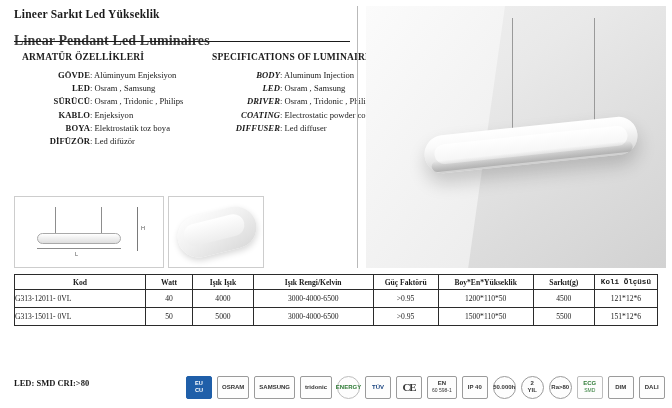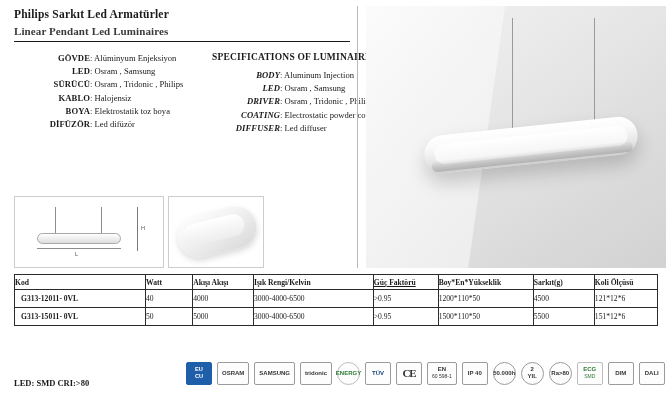--- a/index.html
+++ b/index.html
@@ -10,21 +10,21 @@
     font-family:"Liberation Serif", serif;
     color:#1a1a1a;
     position:relative;
     overflow:hidden;
   }
   .page { position:absolute; inset:0; }
 
   
   .title-block { position:absolute; left:14px; top:8px; width:340px; }
   .title-line1 { font-family:"Liberation Serif", serif; font-weight:bold; font-size:11.5px; letter-spacing:.2px; }
-  .title-line2 { font-family:"Liberation Serif", serif; font-weight:bold; font-size:11px; color:#3a3a3a; margin-top:5px; letter-spacing:.1px; }
+  .title-line2 { font-family:"Liberation Serif", serif; font-weight:bold; font-size:14px; color:#3a3a3a; margin-top:13px; letter-spacing:.1px; }
   .title-rule { position:absolute; left:14px; top:41px; width:336px; border-top:1px solid #1a1a1a; }
 
   
   .spec-col { position:absolute; font-size:9px; }
   .spec-head { font-weight:bold; font-size:9.5px; letter-spacing:.2px; margin-bottom:7px; }
   .spec-row { display:flex; line-height:13.2px;text-align:right; }
   .spec-key { font-weight:bold; font-size:8.6px; letter-spacing:.1px; }
   .spec-val { font-size:8.6px; }
   #spec-tr { left:22px; top:52px; width:185px; }
   #spec-tr .spec-key { width:68px; }
@@ -98,44 +98,44 @@
   }
 
   
   table.spec-table {
     position:absolute; left:14px; top:274px; width:644px;
     border-collapse:collapse;
     font-family:"Liberation Serif", serif;
   }
   table.spec-table th, table.spec-table td {
     border:1px solid #2b2b2b;
-    text-align:left;
+    text-align:center;
     font-size:7.6px;
     padding:0;
     height:16px;
   }
   table.spec-table thead th { font-weight:bold; height:15px; }
   table.spec-table thead tr.sub th { font-weight:normal; font-size:7.2px; height:15px; border-top:none; }
   table.spec-table tbody td { height:18px; }
-  table.spec-table td.left-cell { text-align:left; padding-left:6px;font-weight:bold; }
+  table.spec-table td.left-cell { text-align:left; padding-left:0; }
   .col-kod { width:134px; }
   .col-watt { width:48px; }
   .col-lum { width:62px; }
   .col-kelvin { width:122px; }
-  .col-pf { width:66px;text-decoration:underline; }
+  .col-pf { width:66px; }
   .col-dim { width:96px; }
   .col-weight { width:62px; }
-  .col-box { width:64px; }
+  .col-box { width:64px;font-family:Liberation Mono, monospace; }
 
   
   .footer-note {
     position:absolute; left:14px; top:378px;
     font-size:8.5px; font-weight:bold; font-family:"Liberation Serif", serif;
   }
-  .badges { position:absolute; left:186px; top:360px; width:472px; height:26px; display:flex; align-items:center; gap:5px; }
+  .badges { position:absolute; left:186px; top:374px; width:472px; height:26px; display:flex; align-items:center; gap:5px; }
   .badge {
     height:23px; min-width:26px; padding:0 4px;
     border:1px solid #9b9b9b; border-radius:2px;
     display:flex; align-items:center; justify-content:center;
     font-family:"Liberation Sans", sans-serif; font-size:6px; font-weight:bold;
     color:#333; background:#fdfdfd; text-align:center; line-height:6.6px;
     flex:0 0 auto;
   }
   .badge.blue { background:#1f5fa9; color:#fff; border-color:#1f5fa9; font-size:5.6px; }
   .badge.green { color:#2d7a34; border-color:#bdbdbd; }
@@ -144,41 +144,42 @@
   .badge .sm { font-size:5px; font-weight:normal; display:block; }
   .badge.tuv { color:#17427e; }
   .badge.en { flex-direction:column; }
 </style>
 </head>
 <body>
 
 <div class="page">
 
   <div class="title-block">
-    <div class="title-line1">Philips Sarkıt Led Armatürler</div>
+    <div class="title-line1">Lineer Sarkıt Led Yükseklik</div>
     <div class="title-line2">Linear Pendant Led Luminaires</div>
   </div>
   <div class="title-rule"></div>
 
   <div class="spec-col" id="spec-tr">
+    <div class="spec-head">ARMATÜR ÖZELLİKLERİ</div>
     <div class="spec-row">
       <span class="spec-key">GÖVDE</span>
       <span class="spec-val">: Alüminyum Enjeksiyon</span>
     </div>
     <div class="spec-row">
       <span class="spec-key">LED</span>
       <span class="spec-val">: Osram , Samsung</span>
     </div>
     <div class="spec-row">
       <span class="spec-key">SÜRÜCÜ</span>
       <span class="spec-val">: Osram , Tridonic , Philips</span>
     </div>
     <div class="spec-row">
       <span class="spec-key">KABLO</span>
-      <span class="spec-val">: Halojensiz</span>
+      <span class="spec-val">: Enjeksiyon</span>
     </div>
     <div class="spec-row">
       <span class="spec-key">BOYA</span>
       <span class="spec-val">: Elektrostatik toz boya</span>
     </div>
     <div class="spec-row">
       <span class="spec-key">DİFÜZÖR</span>
       <span class="spec-val">: Led difüzör</span>
     </div>
   </div>
@@ -235,21 +236,21 @@
   <div class="draw-box" id="draw-right">
     <div class="r-body"></div>
     <div class="r-lens"></div>
   </div>
 
   <table class="spec-table">
     <thead>
       <tr>
         <th class="col-kod">Kod</th>
         <th class="col-watt">Watt</th>
-        <th class="col-lum">Akışı Akışı</th>
+        <th class="col-lum">Işık Işık</th>
         <th class="col-kelvin">Işık Rengi/Kelvin</th>
         <th class="col-pf">Güç Faktörü</th>
         <th class="col-dim">Boy*En*Yükseklik</th>
         <th class="col-weight">Sarkıt(g)</th>
         <th class="col-box">Koli Ölçüsü</th>
       </tr>
     </thead>
     <tbody>
       <tr>
         <td class="left-cell">G313-12011- 0VL</td>

